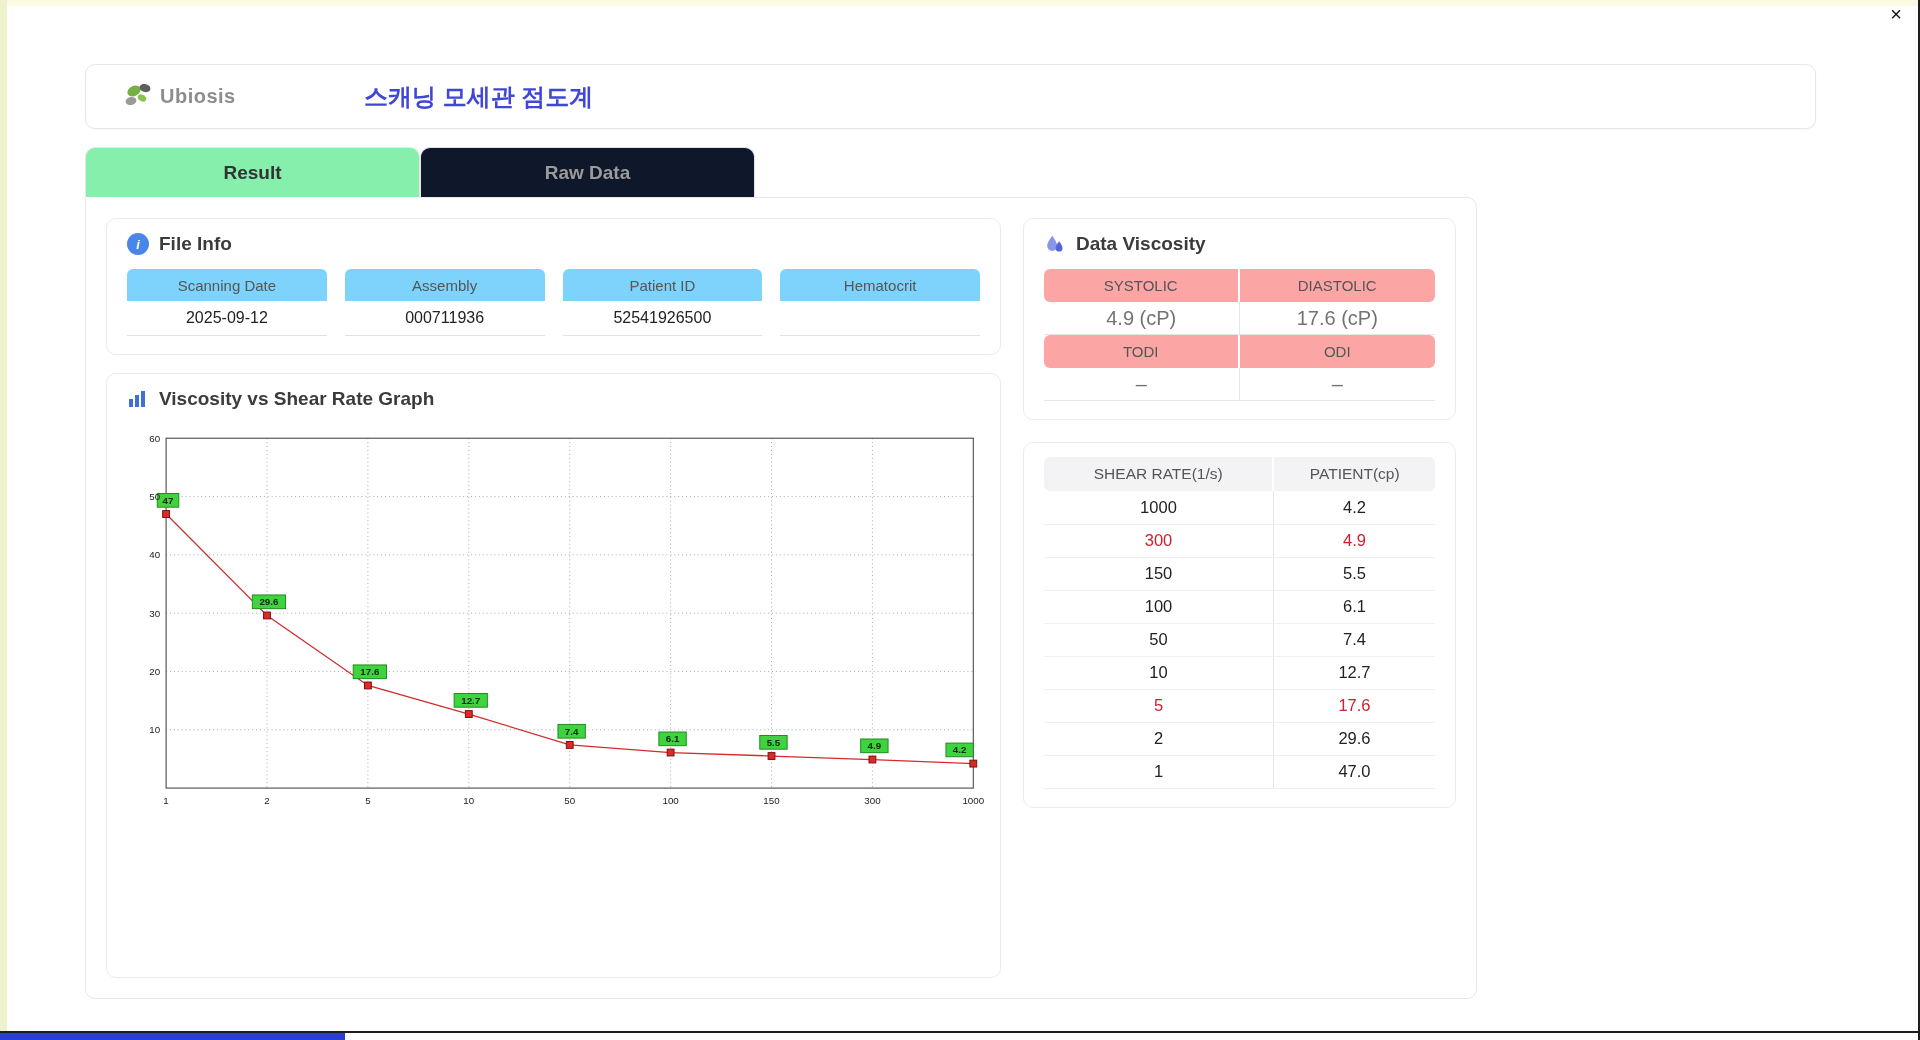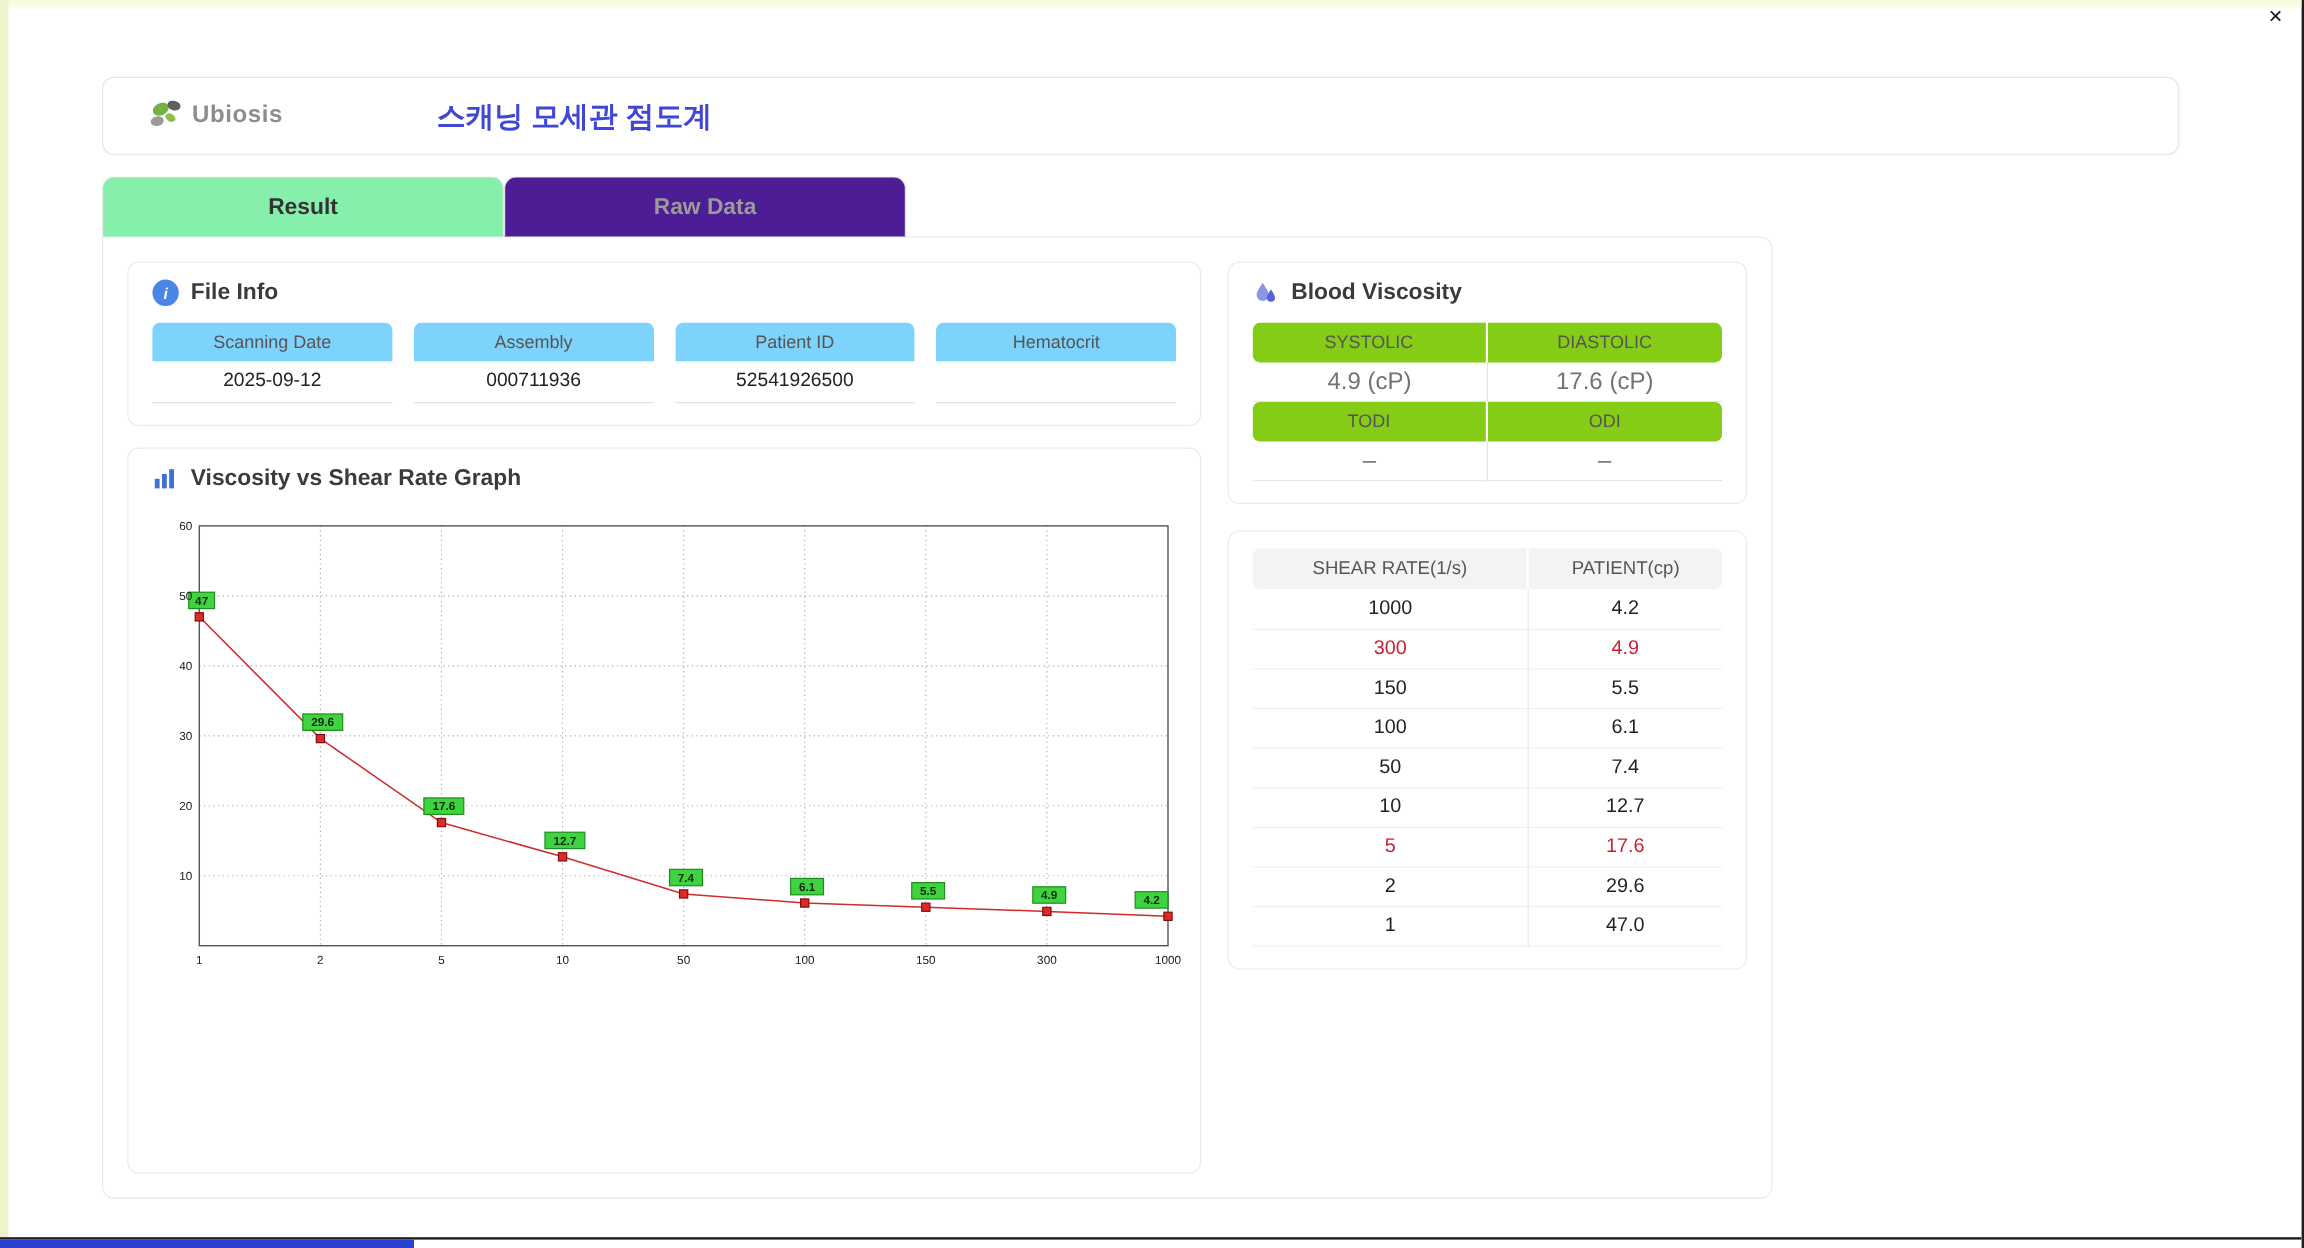--- a/index.html
+++ b/index.html
@@ -25,21 +25,21 @@
   }
   .logo { display:flex; align-items:center; width:196px; }
   .logo svg { margin-right:-4px; }
   .logo-text { font-size:20px; font-weight:bold; color:#8d8d8d; letter-spacing:0.5px; }
   .app-title { margin:0 0 0 48px; font-size:24px; font-weight:bold; color:#4046d8; }
 
   .tabs { display:flex; margin:18px 0 0 85px; height:50px; position:relative; z-index:2; }
   .tab { width:335px; display:flex; align-items:center; justify-content:center;
          font-size:19px; font-weight:bold; border-radius:10px 10px 0 0; cursor:pointer; }
   .tab.active { background:#86efac; color:#333; border:1px solid #e7e7ea; border-bottom:1px solid #fff; margin-bottom:-1px; }
-  .tab.inactive { background:#4c1d95; color:#9b9b9b; border:1px solid #e2e2e5; border-bottom:none; }
+  .tab.inactive { background:#0f172a; color:#9b9b9b; border:1px solid #e2e2e5; border-bottom:none; }
 
   .content-card {
     position:relative; z-index:1;
     margin-left:85px; width:1392px; height:802px;
     border:1px solid #e7e7ea; border-radius:0 10px 10px 10px;
     background:#fff; display:flex; padding:20px; gap:22px;
   }
   .left-col { width:895px; display:flex; flex-direction:column; gap:18px; }
   .right-col { width:437px; display:flex; flex-direction:column; gap:22px; }
 
@@ -54,21 +54,21 @@
   .field-label { height:32px; background:#7dd3fc; border-radius:6px 6px 0 0; display:flex;
                  align-items:center; justify-content:center; color:#555; font-size:15px; }
   .field-value { height:35px; display:flex; align-items:center; justify-content:center;
                  font-size:16px; color:#222; border-bottom:1px solid #e2e2e6; }
 
   .graph-card { flex:1;text-align:right; }
   .chart-svg { width:860px; height:392px; display:block; margin-top:4px; }
 
   .bv-grid { display:grid; grid-template-columns:1fr 1fr; }
   .bv-cell { height:33px; display:flex; align-items:center; justify-content:center; font-size:20px; color:#737373; }
-  .bv-head { background:#84cc16; color:#555; font-size:15px; }
+  .bv-head { background:#fca5a5; color:#555; font-size:15px; }
   .bv-head.first { border-right:2px solid #fff; border-radius:6px 0 0 6px; }
   .bv-head.second { border-radius:0 6px 6px 0; }
   .bv-val { border-bottom:1px solid #e6e6ea; }
   .bv-val.first { border-right:1px solid #e6e6ea; }
 
   .sv-table { width:100%; border-collapse:collapse; }
   .sv-table th { background:#f3f3f6; height:34px; font-size:15.5px; color:#555; font-weight:normal; }
   .sv-table th.first { border-right:2px solid #fff; border-radius:6px 0 0 6px; }
   .sv-table th.second { border-radius:0 6px 6px 0; }
   .sv-table td { height:33px; text-align:center; font-size:16.5px; color:#222; border-bottom:1px solid #f0f0f2; }
@@ -213,21 +213,21 @@
     <div class="right-col">
 
       <div class="card">
         <div class="card-title">
           <span class="icon-badge">
             <svg width="22" height="22" viewBox="0 0 24 24">
               <path d="M9 3 C9 3 3.5 10 3.5 14 a5.5 5.5 0 0 0 11 0 C14.5 10 9 3 9 3 Z" fill="#8a97e8"></path>
               <path d="M16.5 9 C16.5 9 12.8 13.8 12.8 16.5 a3.7 3.7 0 0 0 7.4 0 C20.2 13.8 16.5 9 16.5 9 Z" fill="#5563d6"></path>
             </svg>
           </span>
-          <span>Blood Viscosity</span>
+          <span>Data Viscosity</span>
         </div>
         <div class="bv-grid">
           <div class="bv-cell bv-head first">SYSTOLIC</div>
           <div class="bv-cell bv-head second">DIASTOLIC</div>
           <div class="bv-cell bv-val first">4.9 (cP)</div>
           <div class="bv-cell bv-val">17.6 (cP)</div>
           <div class="bv-cell bv-head first">TODI</div>
           <div class="bv-cell bv-head second">ODI</div>
           <div class="bv-cell bv-val first">–</div>
           <div class="bv-cell bv-val">–</div>

